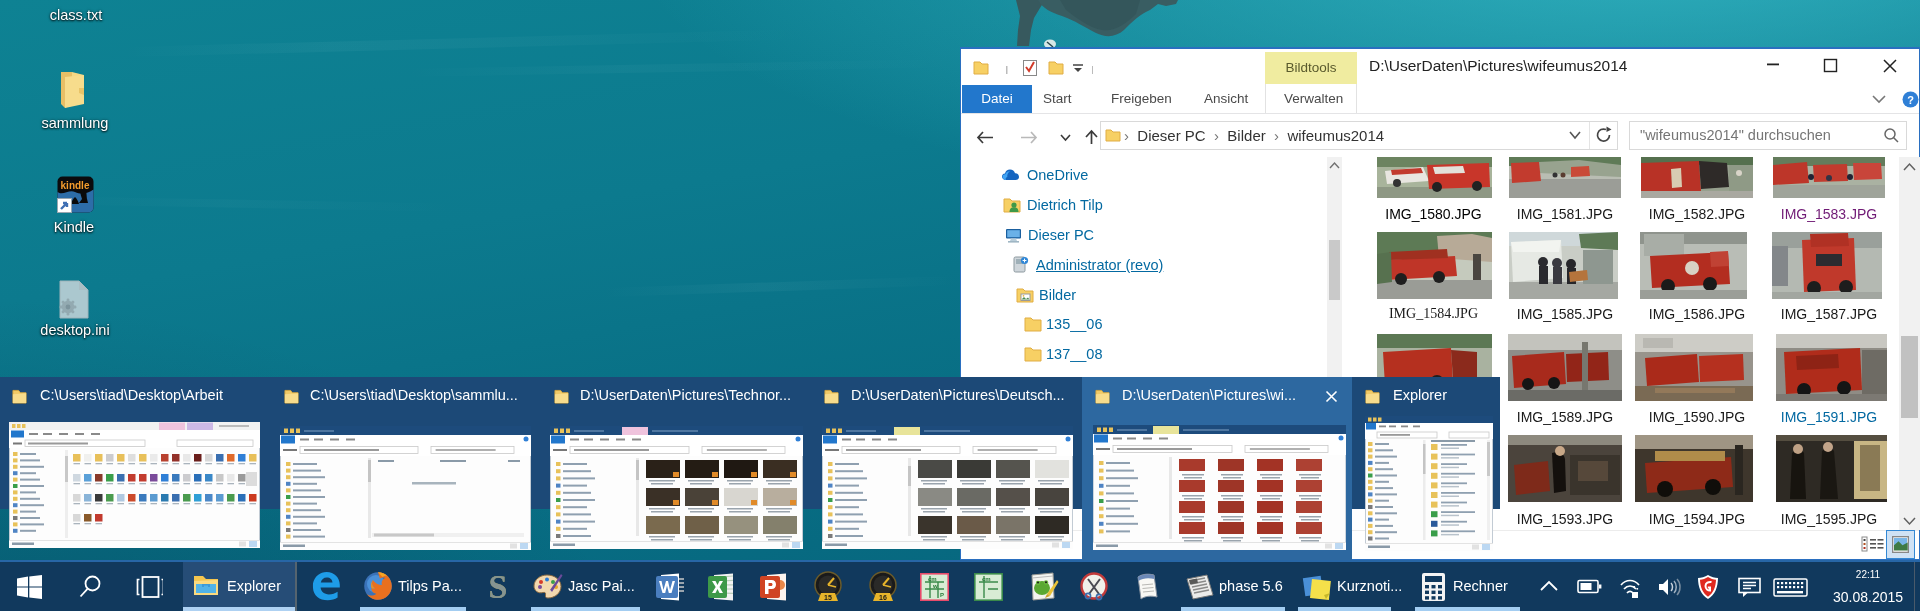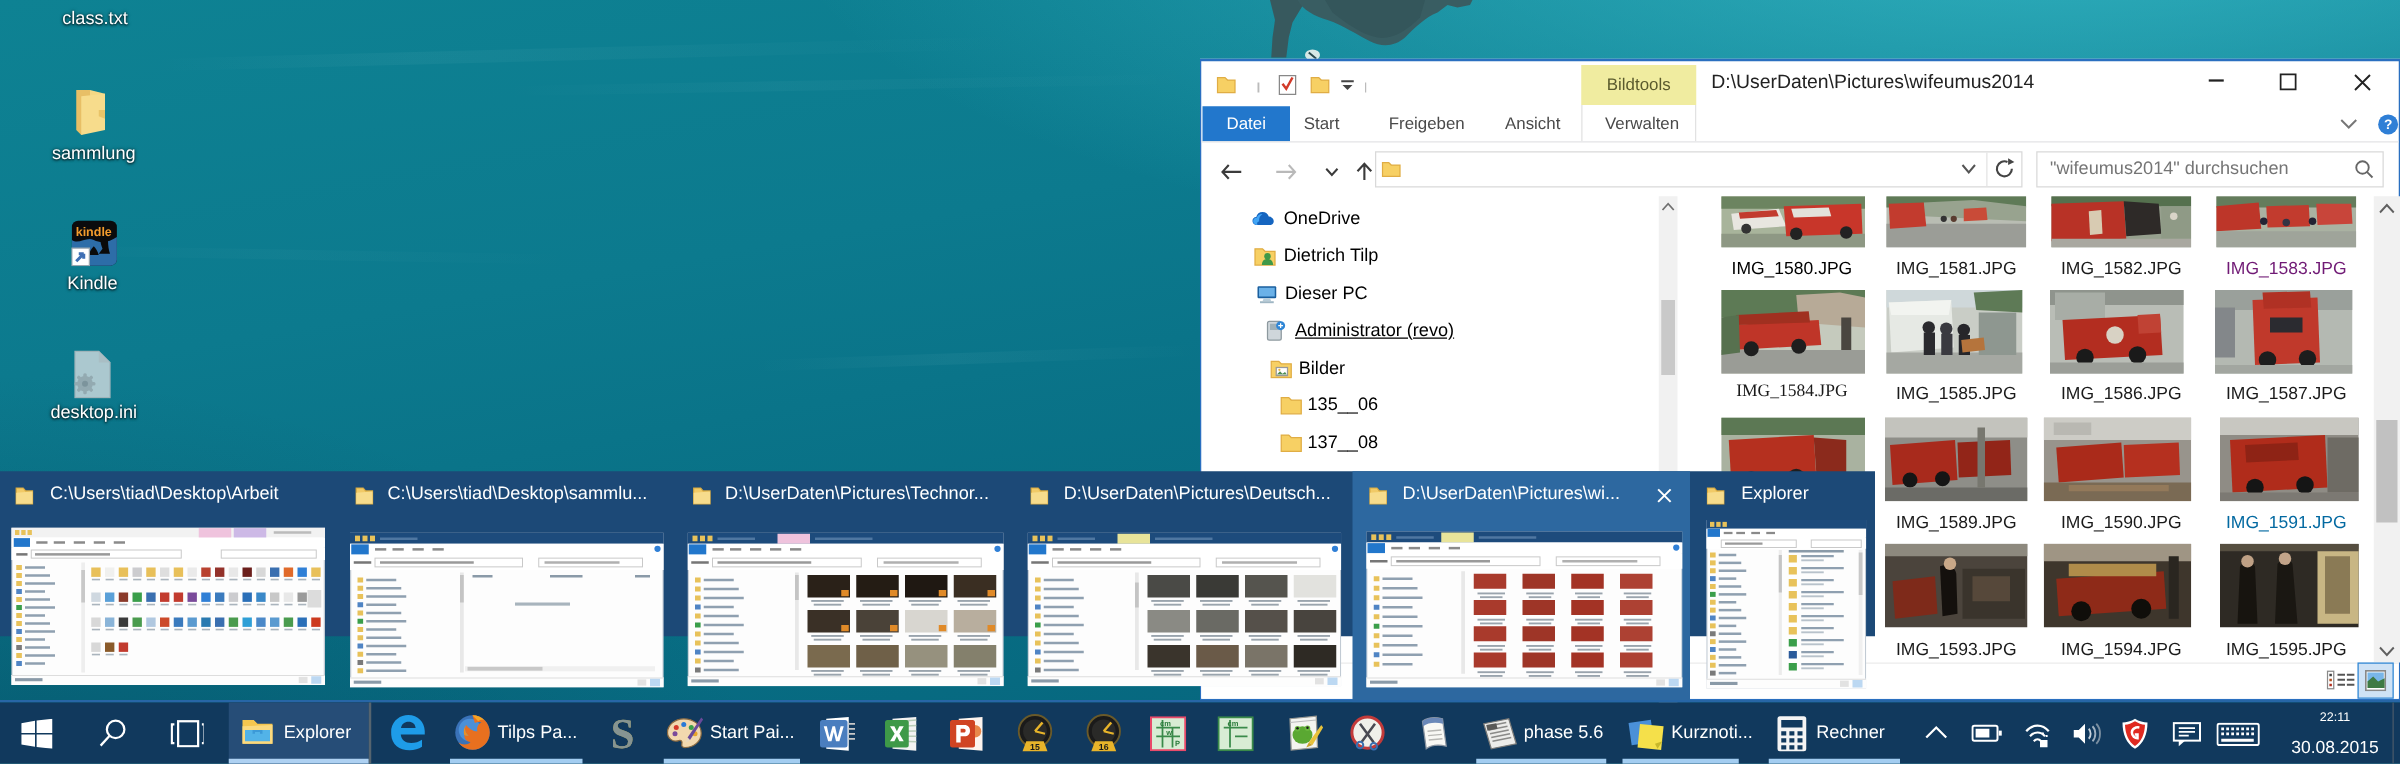--- a/index.html
+++ b/index.html
@@ -131,37 +131,40 @@
       <path d="M3 11.5 L18 11.5 M8 6 L3 11.5 L8 17" stroke="#3b3b3b" stroke-width="1.7" fill="none"></path>
       <path d="M46 11.5 L61 11.5 M56 6 L61 11.5 L56 17" stroke="#b9b9b9" stroke-width="1.7" fill="none"></path>
       <path d="M86 9 L90.5 14 L95 9" stroke="#3b3b3b" stroke-width="1.6" fill="none"></path>
       <path d="M116.5 18 L116.5 6 M111 11 L116.5 5 L122 11" stroke="#3b3b3b" stroke-width="1.7" fill="none"></path>
     </svg>
 
     <div class="abs" style="left:139px;top:72px;width:518px;height:29px;border:1px solid #d9d9d9;background:#fff;"></div>
     <svg class="abs" style="left:144px;top:78px" width="16" height="16" viewBox="0 0 16 16">
       <path d="M1 3 L6 3 L8 5 L15 5 L15 14 L1 14 Z" fill="#f7d064" stroke="#e0ad44" stroke-width="1"></path>
     </svg>
+    <div class="abs" style="left:163px;top:72px;height:29px;line-height:29px;font-size:15px;color:#333;white-space:nowrap;">
+      <span style="color:#777">›</span>&nbsp; Dieser PC &nbsp;<span style="color:#777">›</span>&nbsp; Bilder &nbsp;<span style="color:#777">›</span>&nbsp; wifeumus2014
+    </div>
     <svg class="abs" style="left:606px;top:78px" width="16" height="16" viewBox="0 0 16 16">
       <path d="M3 5 L8 11 L13 5" stroke="#555" stroke-width="1.6" fill="none"></path>
     </svg>
     <div class="abs" style="left:628px;top:73px;width:1px;height:27px;background:#e4e4e4"></div>
     <svg class="abs" style="left:633px;top:76px" width="20" height="20" viewBox="0 0 20 20">
       <path d="M15.5 10 A6 6 0 1 1 12 4.6" stroke="#444" stroke-width="1.7" fill="none"></path>
       <path d="M12.5 1.5 L12.5 7 L17.5 4.5 Z" fill="#444"></path>
     </svg>
 
     <div class="abs" style="left:668px;top:72px;width:278px;height:29px;border:1px solid #d9d9d9;background:#fff;"></div>
     <div class="abs" style="left:679px;top:72px;height:29px;line-height:29px;font-size:14.5px;color:#757575;white-space:nowrap;">"wifeumus2014" durchsuchen</div>
     <svg class="abs" style="left:921px;top:78px" width="18" height="18" viewBox="0 0 18 18">
       <circle cx="8" cy="7" r="5" stroke="#666" stroke-width="1.5" fill="none"></circle>
       <path d="M11.5 10.5 L16 15" stroke="#666" stroke-width="1.5"></path>
     </svg>
 
-    <div id="navpane" style="position:absolute;left:0;top:108px;width:366px;height:405px;font-size:14.5px;color:#000000;">
+    <div id="navpane" style="position:absolute;left:0;top:108px;width:366px;height:405px;font-size:14.5px;color:#0369a1;">
 
       <svg class="abs" style="left:40px;top:11px" width="19" height="14" viewBox="0 0 19 14">
         <path d="M5 12 C2 12 1 10 1 8.5 C1 7 2 5.5 4 5.5 C4.5 3 6.5 1.5 9 1.5 C11.5 1.5 13.5 3 14 5.2 C16.5 5.2 18 7 18 9 C18 11 16.5 12 14.5 12 Z" fill="#1565c0"></path>
         <path d="M5 12 C3 12 1.5 10.5 1.5 9 C1.5 7.5 2.5 6.3 4.4 6.2 C5 4.2 6.8 3 9 3.2 C7 4.5 6 6.5 6.3 9 C4.5 9.5 4.4 10.8 5 12 Z" fill="#42a5f5"></path>
       </svg>
       <div class="abs" style="left:66px;top:10px;">OneDrive</div>
 
       <svg class="abs" style="left:42px;top:40px" width="18" height="16" viewBox="0 0 18 16">
         <path d="M1 2 L7 2 L9 4 L17 4 L17 15 L1 15 Z" fill="#f7d064" stroke="#e0ad44" stroke-width="1"></path>
         <circle cx="11" cy="8" r="2.6" fill="#3f9948"></circle>
@@ -1110,21 +1113,21 @@
     <svg class="abs" style="left:533px;top:11px" width="30" height="28" viewBox="0 0 30 28">
       <path d="M14 2 C22 2 28 7 28 13.5 C28 20 22 25 15 25 C13 25 12 24 12.5 22 C13 20 12 19 10 19.5 C5 21 1 17.5 1 13 C1 6.8 7 2 14 2 Z" fill="#f2d8ae" stroke="#8a6a42" stroke-width="1"></path>
       <circle cx="8" cy="9" r="2" fill="#d63a2a"></circle>
       <circle cx="14" cy="6.5" r="2" fill="#2a7ad6"></circle>
       <circle cx="20" cy="9" r="2" fill="#3a9e4a"></circle>
       <circle cx="23" cy="14" r="2" fill="#e8a42a"></circle>
       <circle cx="7" cy="14" r="2" fill="#7a4a9a"></circle>
       <path d="M28 1 L17 17 L19 19 L29.5 2.5 Z" fill="#6a4a9a"></path>
       <path d="M17 17 L15.5 21 L19 19.5 Z" fill="#e8d8c0"></path>
     </svg>
-    <div class="tbtxt" style="left:568px;top:0;">Start Pai...</div>
+    <div class="tbtxt" style="left:568px;top:0;">Jasc Pai...</div>
     <div class="tbline" style="left:531px;width:109px;"></div>
 
     <svg class="abs" style="left:655px;top:11px" width="30" height="28" viewBox="0 0 30 28">
       <path d="M6 2 L24 0.5 L24 27.5 L6 26 Z" fill="#ffffff"></path>
       <rect x="1" y="3" width="22" height="22" rx="2" fill="#4a7ebf"></rect>
       <path d="M4 8 L6.5 8 L8.5 17 L11 8 L13 8 L15 17 L17.5 8 L20 8 L16.5 20 L13.8 20 L12 12.5 L10.2 20 L7.5 20 Z" fill="#fff"></path>
       <path d="M24 6 L29 6 M24 10 L29 10 M24 14 L29 14 M24 18 L29 18" stroke="#c8c8c8" stroke-width="1.4"></path>
     </svg>
 
     <svg class="abs" style="left:707px;top:11px" width="30" height="28" viewBox="0 0 30 28">

